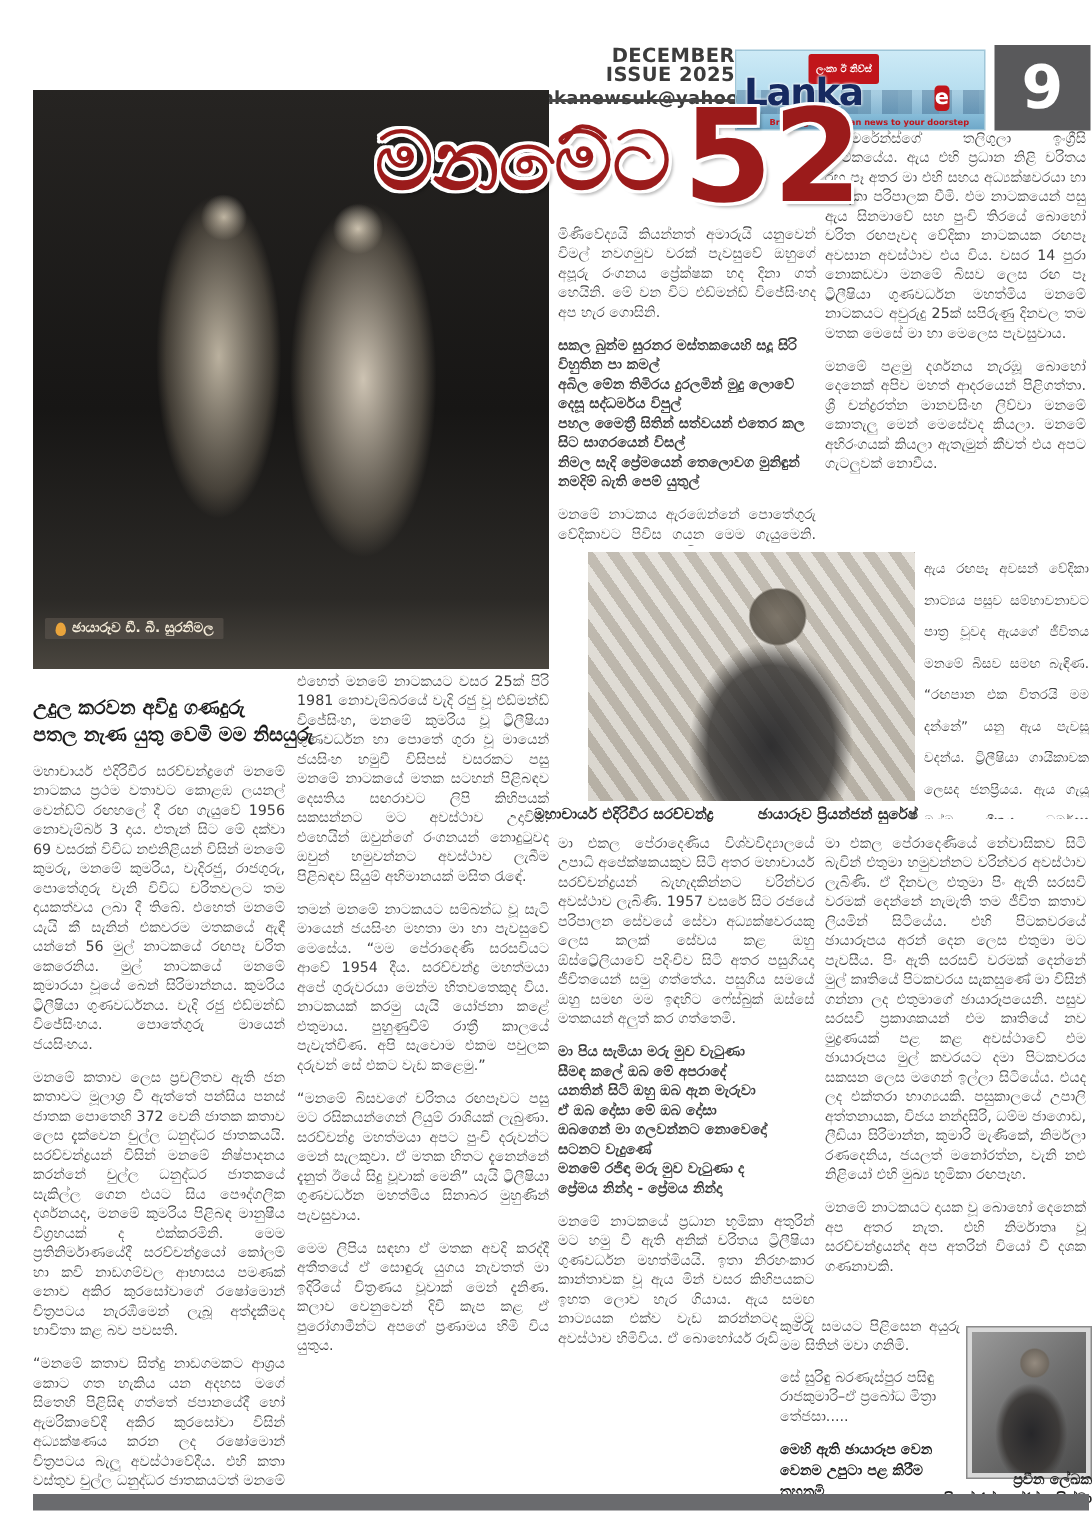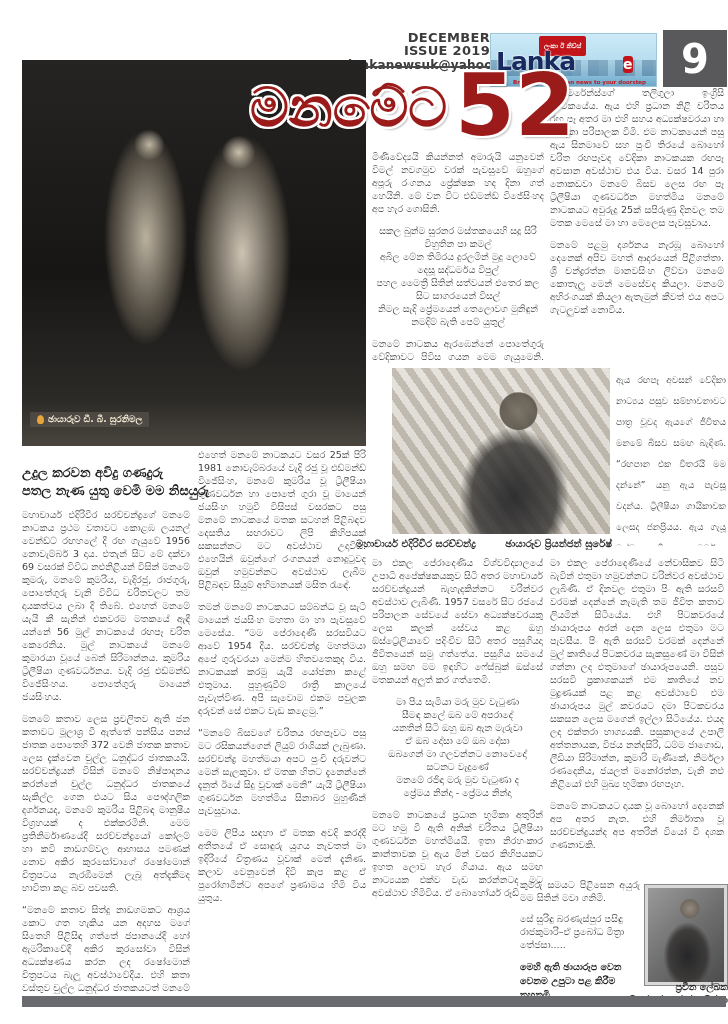--- a/index.html
+++ b/index.html
@@ -73,21 +73,21 @@
     background:
       radial-gradient(circle 13px at 55% 22%, rgba(150,140,128,.95), rgba(110,102,92,.9) 70%, transparent 78%),
       radial-gradient(ellipse 30px 42px at 52% 72%, rgba(35,35,38,.95), rgba(55,52,50,.85) 62%, transparent 80%),
       linear-gradient(135deg, #9a9a9a 0%, #6f6f6f 50%, #4c4c4c 100%);
   }
   
   .lead-heading { position:absolute; top:464px; left:22px; width:220px;
     font-size:13px; font-weight:bold; line-height:18px; color:#1c1c1c; }
   .col { position:absolute; text-align:justify; font-size:9.5px; line-height:13px; color:#3f3f3f; overflow:hidden; }
   .col p { margin:0 0 9px; }
-  .col .verse { text-align:center; margin:0 0 9px; }
+  .col .verse { text-align:left; margin:0 0 9px;font-weight:bold; }
   .col .verse div { line-height:13px; }
   .c1 { top:508px; left:22px;  width:168px; height:486px; }
   .c2 { top:448px; left:198px; width:168px; height:546px; }
   .c3t{ top:150px; left:372px; width:172px; height:214px; }
   .c3b{ top:556px; left:372px; width:171px; height:438px; }
   .c4t{ top:86px;  left:550px; width:174px; height:280px; }
   .c4s{ top:370px; left:616px; width:110px; height:176px; font-size:9px; line-height:21px; }
   .c4b{ top:556px; left:550px; width:174px; height:318px; }
   .br-block { position:absolute; top:878px; left:520px; width:120px; text-align:justify; font-size:9.5px; line-height:13px; color:#3f3f3f; }
   .br-block .verse { text-align:left; margin-top:8px; }
@@ -95,21 +95,21 @@
   .writer-caption { position:absolute; top:980px; left:540px; width:188px; text-align:right; font-weight:bold; color:#222; font-size:9.5px; line-height:13px; }
   .bottom-bar { position:absolute; top:996px; left:22px; width:704px; height:11px; background:#6a6b6e; }
 </style>
 </head>
 <body>
 
 <div class="page">
 
   <div class="issue-block">
     <div class="issue-line">DECEMBER</div>
-    <div class="issue-line">ISSUE 2019</div>
+    <div class="issue-line">ISSUE 2025</div>
     <div class="email">lankanewsuk@yahoo.com</div>
   </div>
   <div class="email-rule"></div>
 
   <div class="logo-box">
     <div class="logo-skyline"></div>
     <div class="logo-banner">ලංකා ඊ නිව්ස්</div>
     <div class="logo-word-row">
       <span class="logo-lanka">Lanka</span>
       <span class="logo-e">e</span>

